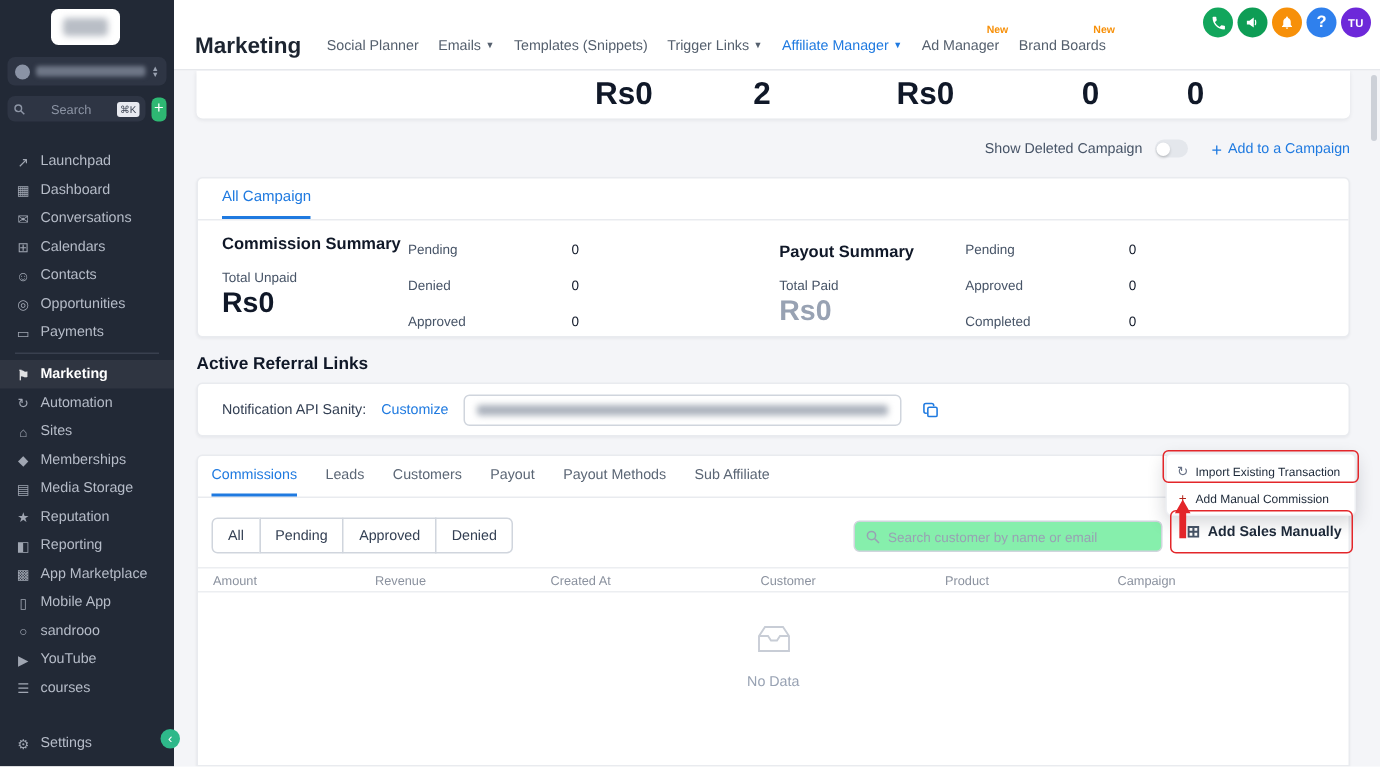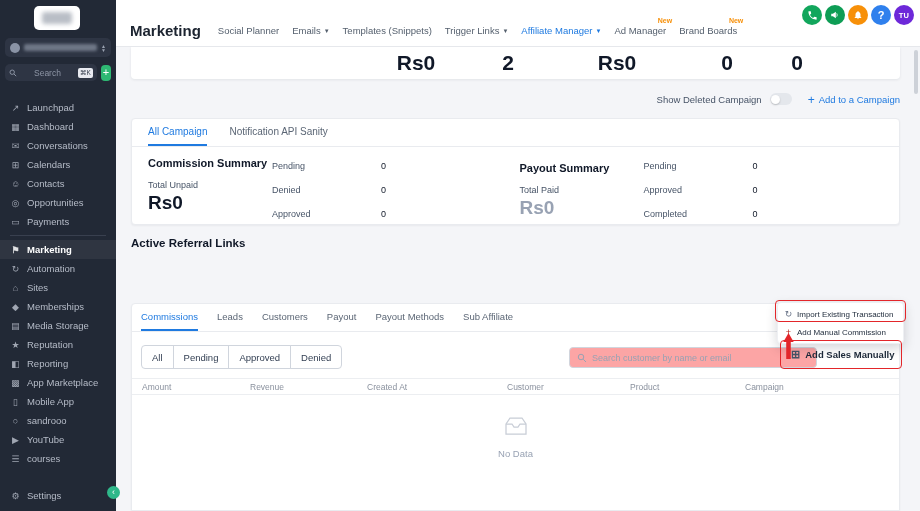--- a/index.html
+++ b/index.html
@@ -82,21 +82,21 @@
   .ref-blur { width:100%; height:7px; background:#aab1bc; border-radius:2px; filter:blur(2px); }
   .copy-btn { width:20px; height:20px; display:flex; align-items:center; justify-content:center; color:#1f7ae0; cursor:pointer; }
 
   .comm-card { position:absolute; left:15px; top:256px; width:769px; height:208px; border-radius:4px 4px 0 0; }
   .comm-tabbar { padding:0 9px; gap:19px; }
   .comm-tabbar .tab { font-size:9.5px; }
   .filters { position:absolute; left:9px; top:41px; display:flex; }
   .fbtn { height:24px; padding:0 10px; border:1px solid #d0d5dd; background:#fff; font-size:9.5px; color:#344054; display:flex; align-items:center; margin-left:-1px; cursor:pointer; }
   .fbtn:first-child { border-radius:4px 0 0 4px; margin-left:0; }
   .fbtn:last-child { border-radius:0 4px 4px 0; }
-  .search-cust { position:absolute; left:437px; top:43px; width:248px; height:21px; border:1px solid #d0d5dd; border-radius:4px; display:flex; align-items:center; padding:0 7px; gap:5px; color:#98a2b3; background:#fca5a5; }
+  .search-cust { position:absolute; left:437px; top:43px; width:206px; height:21px; border:1px solid #d0d5dd; border-radius:4px; display:flex; align-items:center; padding:0 7px; gap:5px; color:#98a2b3; background:#86efac; }
   .search-cust input { border:none; outline:none; flex:1; font-size:9px; font-family:"Liberation Sans",sans-serif; color:#344054; background:transparent; }
   .search-cust input::placeholder { color:#98a2b3; }
   .add-sales { position:absolute; left:659px; top:44px; display:flex; align-items:center; gap:5px; font-size:9.5px; color:#1d2939; font-weight:bold; cursor:pointer; white-space:nowrap; }
   .add-sales .as-icon { color:#475467; font-size:11px; }
 
   .thead { position:absolute; left:0; right:0; top:74px; height:17px; border-top:1px solid #eceef1; border-bottom:1px solid #eceef1; display:grid; grid-template-columns:108px 117px 140px 123px 115px 1fr; align-items:center; padding-left:10px; font-size:8.5px; color:#8a919e; }
   .empty { position:absolute; left:0; right:0; top:110px; text-align:center; }
   .empty .no-data { font-size:9.5px; color:#98a2b3; margin-top:6px; }
 
   .popup { position:absolute; left:661px; top:255px; width:127px; background:#fff; border:1px solid #eef0f3; border-radius:4px; box-shadow:0 4px 12px rgba(16,24,40,.18); z-index:20; padding:2px 0; }
@@ -295,21 +295,20 @@
         </div>
       <div class="add-campaign">
         <span class="plus">+</span>
         <span>Add to a Campaign</span>
       </div>
     </div>
 
     <section class="card campaign-card">
       <div class="tabbar">
         <div class="tab active">All Campaign</div>
-        <div class="tab">Notification API Sanity</div>
       </div>
       <div class="card-body">
         <div class="sum-half">
           <div class="sum-col">
             <div class="sum-title">Commission Summary</div>
             <div class="sum-total-label">Total Unpaid</div>
             <div class="sum-total">Rs0</div>
           </div>
           <div class="sum-rows">
             <div class="sum-row">
@@ -344,20 +343,33 @@
             <div class="sum-row">
                 <span>Completed</span>
                 <b>0</b>
               </div>
           </div>
         </div>
       </div>
     </section>
 
     <h2 class="section-title">Active Referral Links</h2>
+    <section class="card referral-card">
+      <span class="ref-label">Notification API Sanity:</span>
+      <span class="ref-customize">Customize</span>
+      <div class="ref-input">
+        <div class="ref-blur"></div>
+      </div>
+      <div class="copy-btn">
+        <svg width="13" height="13" viewBox="0 0 20 20">
+            <rect x="7" y="7" width="9.5" height="9.5" rx="1.5" fill="none" stroke="currentColor" stroke-width="1.6"></rect>
+            <path d="M13 6V5a2 2 0 0 0-2-2H5a2 2 0 0 0-2 2v6a2 2 0 0 0 2 2h1" fill="none" stroke="currentColor" stroke-width="1.6"></path>
+          </svg>
+      </div>
+    </section>
 
     <section class="card comm-card">
       <div class="tabbar comm-tabbar">
         <div class="tab active">Commissions</div>
         <div class="tab">Leads</div>
         <div class="tab">Customers</div>
         <div class="tab">Payout</div>
         <div class="tab">Payout Methods</div>
         <div class="tab">Sub Affiliate</div>
       </div>

